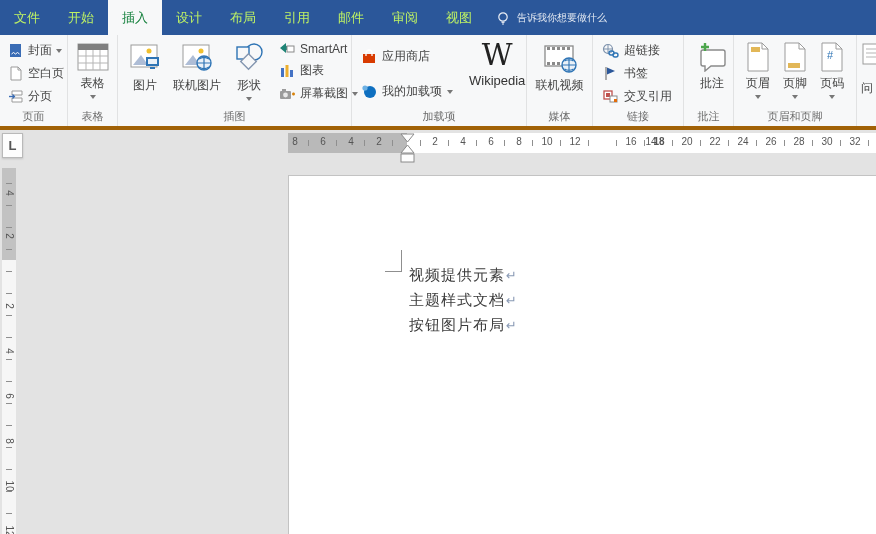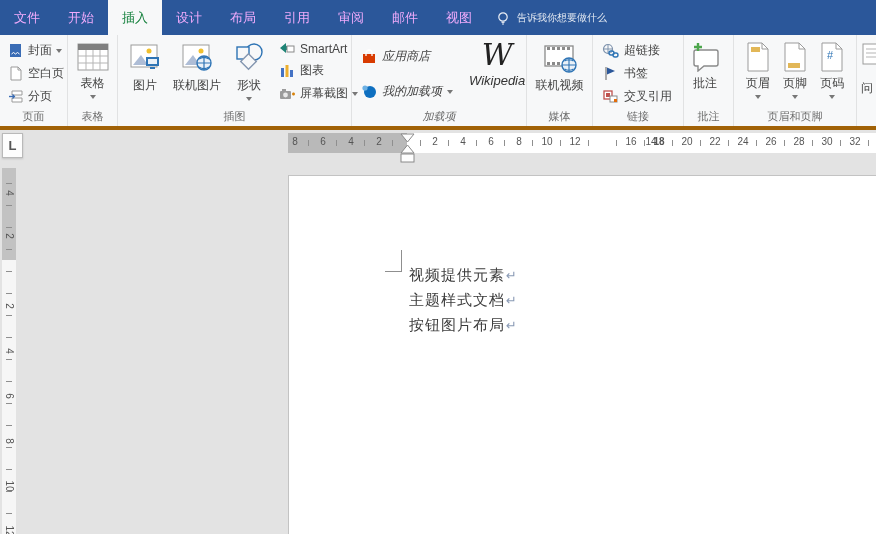--- a/index.html
+++ b/index.html
@@ -1,21 +1,21 @@
 <!DOCTYPE html>
 <html><head>
 <meta charset="utf-8">
 <style>
   * { margin:0; padding:0; box-sizing:border-box; }
   html,body { width:876px; height:534px; overflow:hidden; }
   body { font-family:"Liberation Sans","DejaVu Sans",sans-serif; position:relative; background:#e3e3e3; }
 
   
   .titlebar { position:absolute; top:0; left:0; width:876px; height:35px; background:#2b579a; display:flex; align-items:stretch; }
-  .tab { color:#f0abfc; font-size:13px; line-height:35px; padding:0 14px; cursor:default; white-space:nowrap; }
+  .tab { color:#bef264; font-size:13px; line-height:35px; padding:0 14px; cursor:default; white-space:nowrap; }
   .tab.active { background:#f7f8f9; color:#15803d; }
   .tellme { display:flex; align-items:center; gap:7px; color:rgba(255,255,255,0.88); font-size:10px; padding:0 10px; }
   .bulb { width:14px; height:14px; }
 
   
   .ribbon { position:absolute; top:35px; left:0; width:876px; height:95px; background:#f7f8f9; border-bottom:4px solid #a16207; display:flex; align-items:stretch; overflow:hidden; }
   .grp { position:relative; border-right:1px solid #e1e2e3; padding:4px 5px 16px 5px; display:flex; align-items:flex-start; }
   .grplabel { position:absolute; bottom:2px; left:0; right:0; text-align:center; font-size:11px; color:#6c6c6c; white-space:nowrap; }
   .bigbtn { display:flex; flex-direction:column; align-items:center; justify-content:flex-start; gap:3px; padding:3px 6px; font-size:12px; color:#444; cursor:default; }
   .bigbtn .lbl { white-space:nowrap; }
@@ -52,22 +52,22 @@
 </head>
 <body>
 
 <div class="titlebar">
   <div class="tab">文件</div>
   <div class="tab">开始</div>
   <div class="tab active">插入</div>
   <div class="tab">设计</div>
   <div class="tab">布局</div>
   <div class="tab">引用</div>
+  <div class="tab">邮件</div>
   <div class="tab">审阅</div>
-  <div class="tab">邮件</div>
   <div class="tab">视图</div>
   <div class="tellme">
     <svg class="bulb" viewBox="0 0 14 14">
       <circle cx="7" cy="6" r="4.2" fill="none" stroke="#ffffff" stroke-width="1.2" opacity="0.9"></circle>
       <line x1="5.5" y1="11.3" x2="8.5" y2="11.3" stroke="#ffffff" stroke-width="1.2" opacity="0.9"></line>
       <line x1="6" y1="13" x2="8" y2="13" stroke="#ffffff" stroke-width="1.2" opacity="0.9"></line>
     </svg>
     <span>告诉我你想要做什么</span>
   </div>
 </div>
@@ -175,21 +175,21 @@
         </svg>
         <span class="ddrow">
             <span>屏幕截图</span>
             <span class="dd"></span>
           </span>
       </div>
     </div>
     <div class="grplabel">插图</div>
   </div>
 
-  <div class="grp" style="width:175px;font-style:italic;">
+  <div class="grp" style="width:175px;">
     <div class="colstack" style="padding-top:6px;">
       <div class="smallrow">
         <svg width="16" height="15" viewBox="0 0 16 15">
           <path d="M2 5 h12 v9 h-12 z" fill="#d83b01"></path>
           <path d="M5 7 v-3 a3 3 0 0 1 6 0 v3" fill="none" stroke="#ffffff" stroke-width="1.3"></path>
         </svg>
         <span>应用商店</span>
       </div>
       <div class="smallrow" style="margin-top:12px;">
         <svg width="16" height="15" viewBox="0 0 16 15">
@@ -245,21 +245,21 @@
           <rect x="4" y="4" width="4" height="4" fill="#c0504d"></rect>
           <rect x="8" y="7" width="7" height="6" fill="#ffffff" stroke="#8a8a8a"></rect>
           <rect x="12" y="10" width="3" height="3" fill="#e36c0a"></rect>
         </svg>
         <span>交叉引用</span>
       </div>
     </div>
     <div class="grplabel">链接</div>
   </div>
 
-  <div class="grp" style="width:50px; justify-content:flex-end;">
+  <div class="grp" style="width:50px; justify-content:flex-start;">
     <div class="bigbtn">
       <svg width="34" height="30" viewBox="0 0 34 30">
         <path d="M8 8 h20 a2 2 0 0 1 2 2 v12 a2 2 0 0 1 -2 2 h-12 l-6 5 v-5 h-2 a2 2 0 0 1 -2 -2 v-12 a2 2 0 0 1 2 -2 z" fill="#ffffff" stroke="#8a8a8a" stroke-width="1.4"></path>
         <path d="M6 5 h8 M10 1 v8" stroke="#4ca64c" stroke-width="2.4"></path>
       </svg>
       <span class="lbl">批注</span>
     </div>
     <div class="grplabel">批注</div>
   </div>
 

